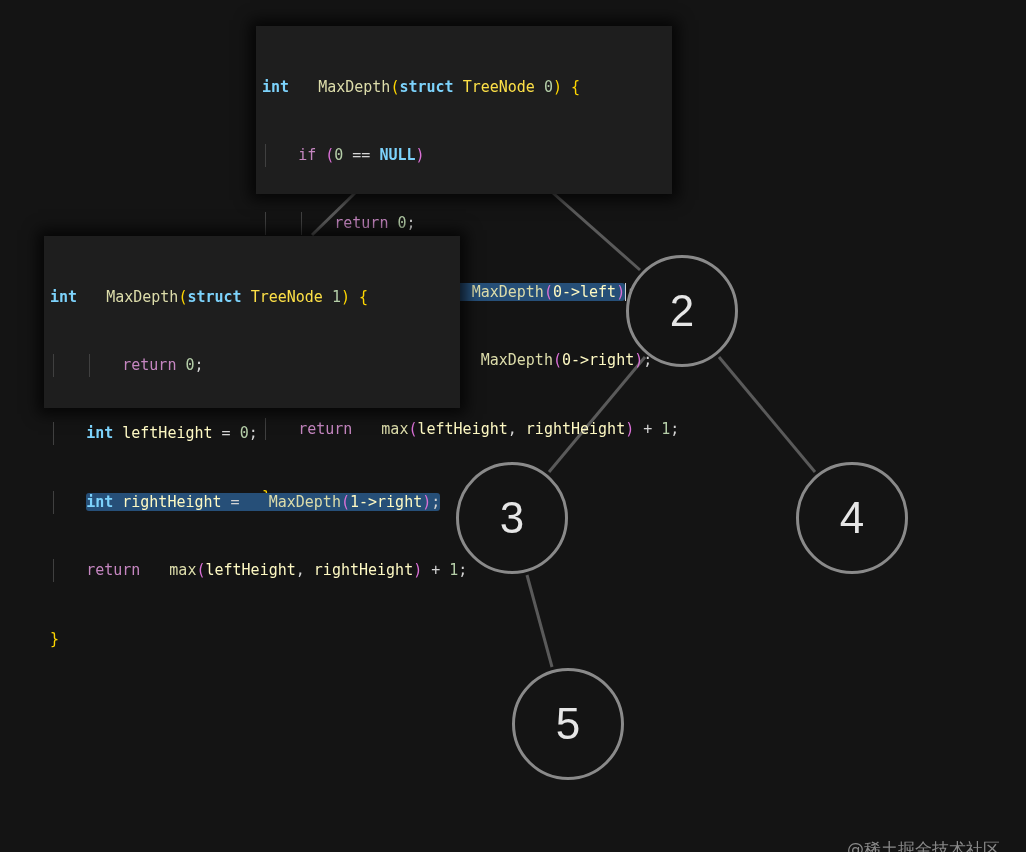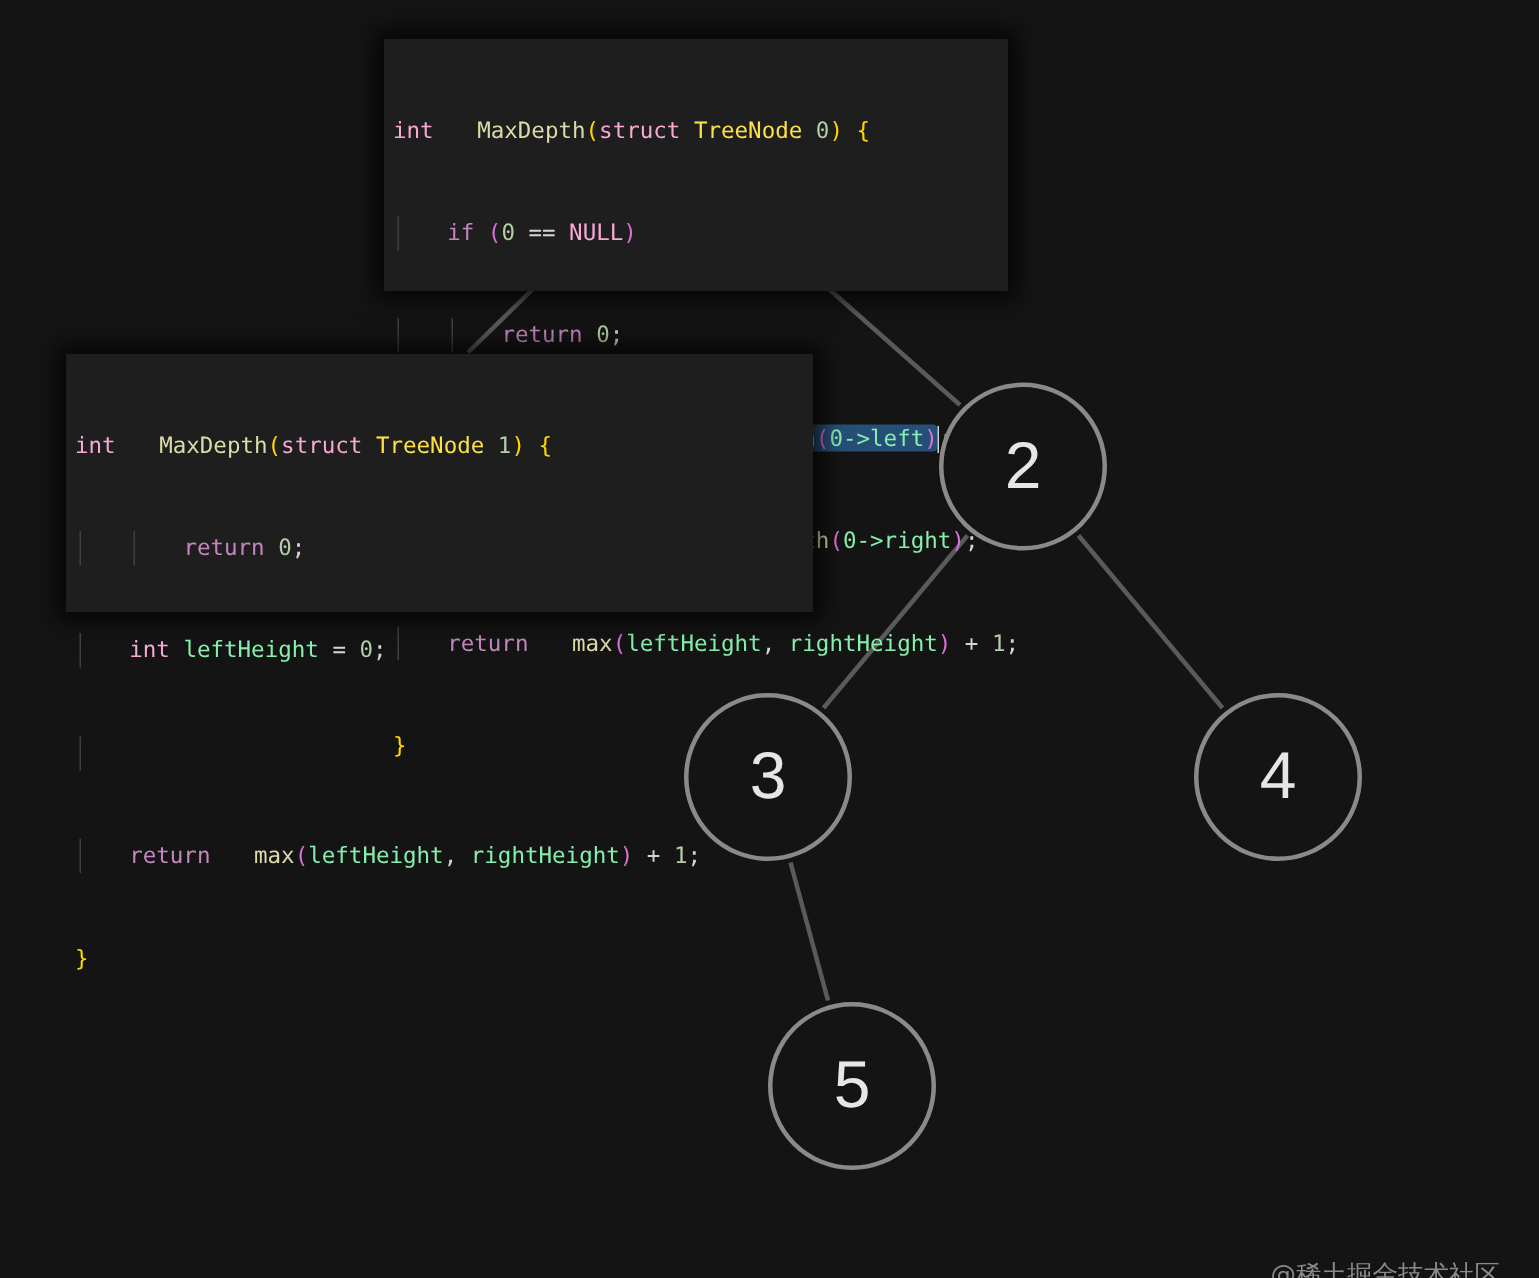--- a/index.html
+++ b/index.html
@@ -29,26 +29,26 @@
     font-family: "DejaVu Sans Mono", monospace;
     font-size: 15px;
     line-height: 22.8px;
     color: #d4d4d4;
     padding: 4px 8px 6px 6px;
     white-space: pre;
     box-sizing: border-box;
   }
   .line { position: relative; height: 22.8px; }
   .guide { position: absolute; top: 0; bottom: 0; width: 1px; background: #404040; }
-  .kw { color: #f9a8d4; }
+  .kw { color: #7dd3fc; font-weight: bold; }
   .ctrl { color: #c586c0; }
   .fn { color: #dcdcaa; padding-left: 20px; }
   .ty { color: #fde047; }
   .num { color: #b5cea8; }
-  .var { color: #86efac; }
+  .var { color: #fef9c3; }
   .br1 { color: #ffd700; }
   .br2 { color: #da70d6; }
   .hl { background: #264f78; border-radius: 3px; }
   .cursor { display: inline-block; width: 1px; height: 18px; background: #d4d4d4; vertical-align: middle; }
   .watermark {
     position: absolute; right: 26px; top: 838px;
     color: #8a8a8a; font-size: 17px;
     font-family: "DejaVu Sans", sans-serif;
   }
 </style>
@@ -66,25 +66,25 @@
 <div class="codebox" style="left:256px; top:26px; width:416px; height:168px;">
   <div class="line"><span class="kw">int</span> <span class="fn">MaxDepth</span><span class="br1">(</span><span class="kw">struct</span> <span class="ty">TreeNode</span> <span class="num">0</span><span class="br1">)</span> <span class="br1">{</span></div>
   <div class="line"><span class="guide" style="left:3px"></span>    <span class="ctrl">if</span> <span class="br2">(</span><span class="num">0</span><span> == </span><span class="kw">NULL</span><span class="br2">)</span></div>
   <div class="line"><span class="guide" style="left:3px"></span><span class="guide" style="left:39px"></span>        <span class="ctrl">return</span> <span class="num">0</span><span>;</span></div>
   <div class="line"><span class="guide" style="left:3px"></span>    <span class="kw">int</span> <span class="var">leftHeight</span><span> = </span><span class="hl"><span class="fn">MaxDepth</span><span class="br2">(</span><span class="var">0-&gt;left</span><span class="br2">)</span></span><span class="cursor"></span><span>;</span></div>
   <div class="line"><span class="guide" style="left:3px"></span>    <span class="kw">int</span> <span class="var">rightHeight</span><span> = </span><span class="fn">MaxDepth</span><span class="br2">(</span><span class="var">0-&gt;right</span><span class="br2">)</span><span>;</span></div>
   <div class="line"><span class="guide" style="left:3px"></span>    <span class="ctrl">return</span> <span class="fn">max</span><span class="br2">(</span><span class="var">leftHeight</span><span>, </span><span class="var">rightHeight</span><span class="br2">)</span><span> + </span><span class="num">1</span><span>;</span></div>
   <div class="line"><span class="br1">}</span></div>
 </div>
 
-<div class="codebox" style="left:44px; top:236px; width:498px; height:172px;">
+<div class="codebox" style="left:44px; top:236px; width:416px; height:172px;">
   <div class="line"><span class="kw">int</span> <span class="fn">MaxDepth</span><span class="br1">(</span><span class="kw">struct</span> <span class="ty">TreeNode</span> <span class="num">1</span><span class="br1">)</span> <span class="br1">{</span></div>
   <div class="line"><span class="guide" style="left:3px"></span><span class="guide" style="left:39px"></span>        <span class="ctrl">return</span> <span class="num">0</span><span>;</span></div>
   <div class="line"><span class="guide" style="left:3px"></span>    <span class="kw">int</span> <span class="var">leftHeight</span><span> = </span><span class="num">0</span><span>;</span></div>
-  <div class="line"><span class="guide" style="left:3px"></span>    </div>
+  <div class="line"><span class="guide" style="left:3px"></span>    <span class="hl"><span class="kw">int</span> <span class="var">rightHeight</span><span> = </span><span class="fn">MaxDepth</span><span class="br2">(</span><span class="var">1-&gt;right</span><span class="br2">)</span><span>;</span></span></div>
   <div class="line"><span class="guide" style="left:3px"></span>    <span class="ctrl">return</span> <span class="fn">max</span><span class="br2">(</span><span class="var">leftHeight</span><span>, </span><span class="var">rightHeight</span><span class="br2">)</span><span> + </span><span class="num">1</span><span>;</span></div>
   <div class="line"><span class="br1">}</span></div>
 </div>
 
 <div class="node" style="left:626px; top:255px;">
     <span>2</span>
   </div>
 <div class="node" style="left:456px; top:462px;">
     <span>3</span>
   </div>

